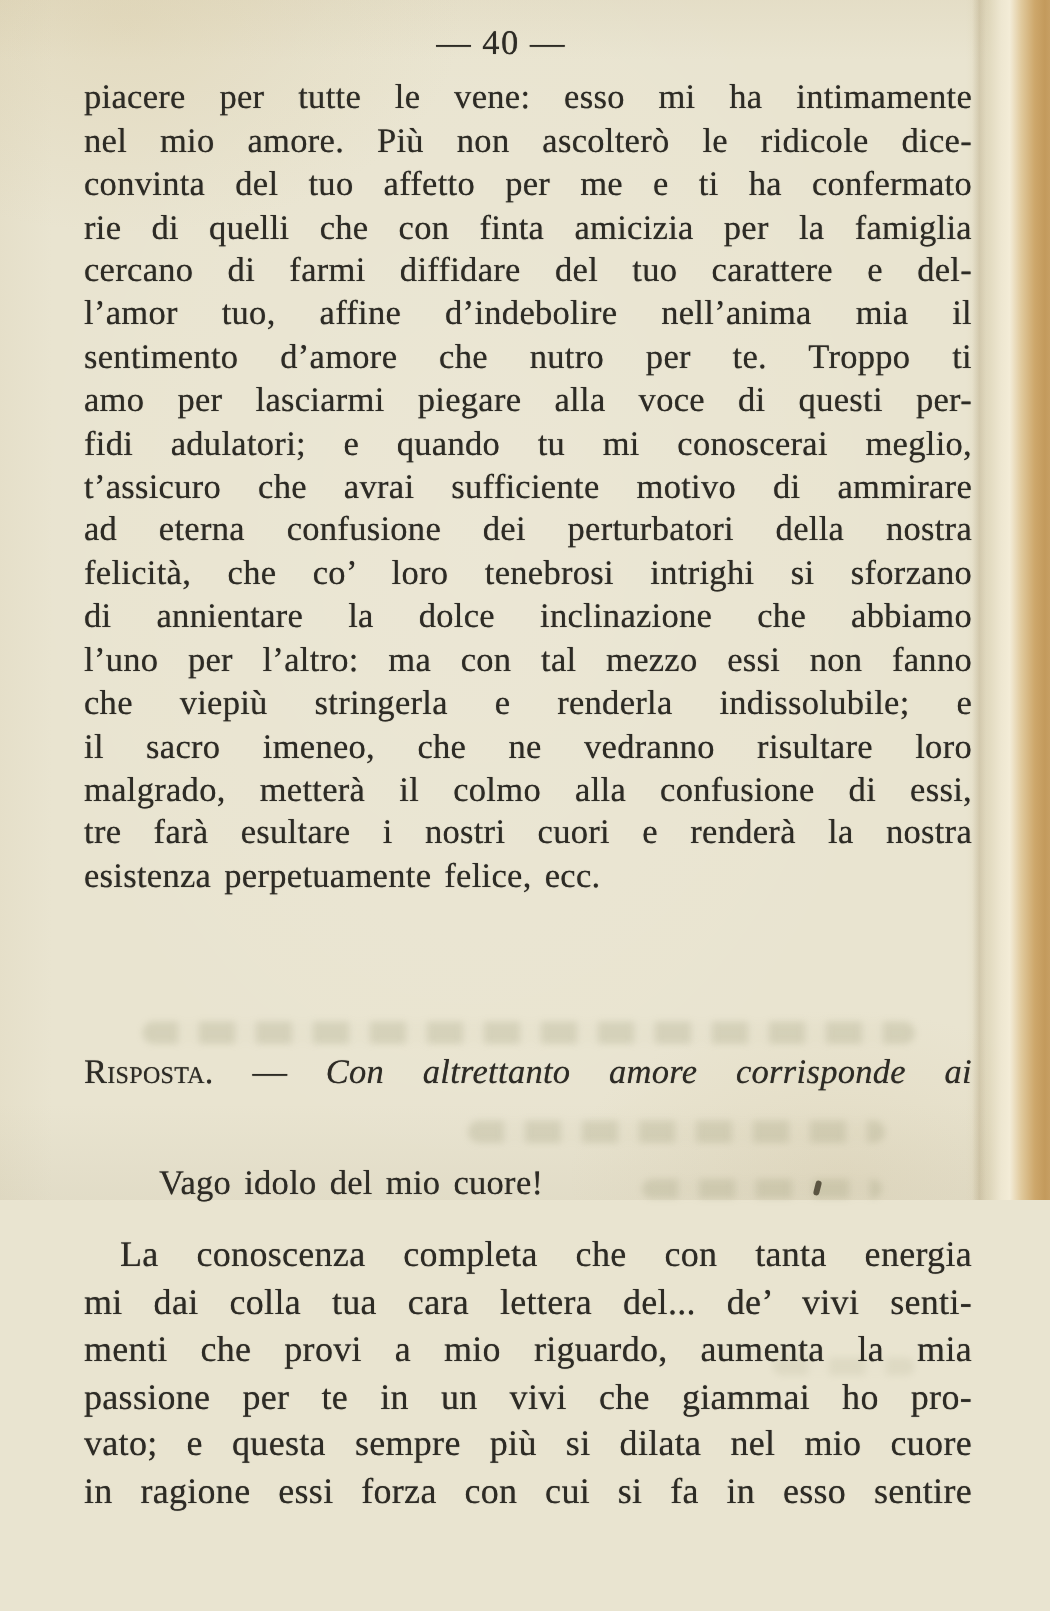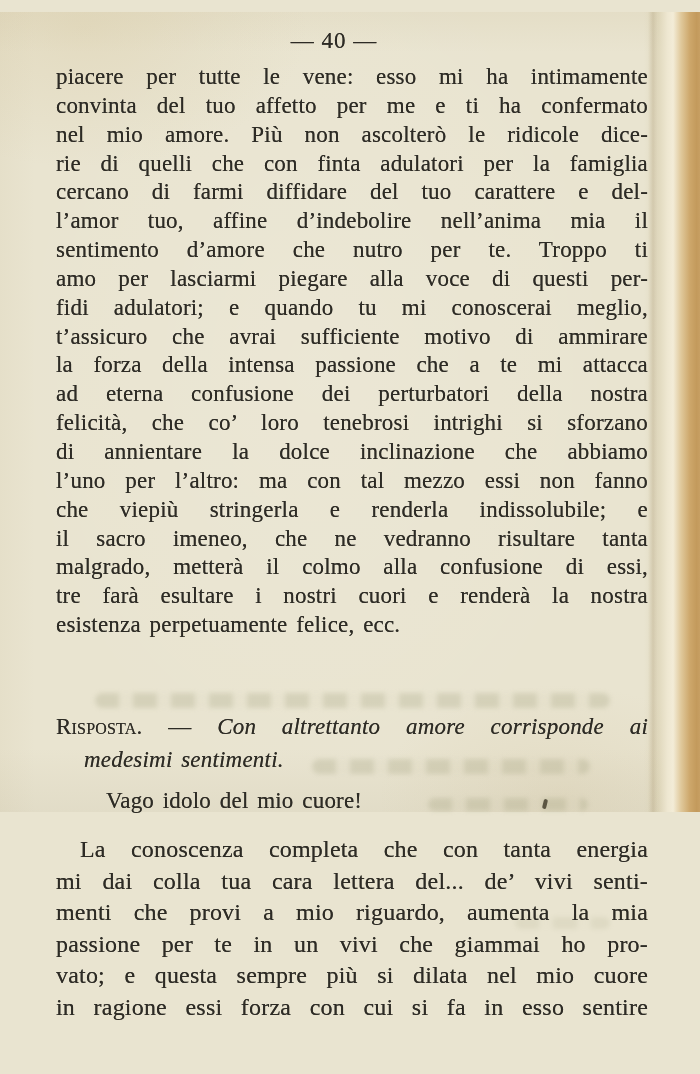--- a/index.html
+++ b/index.html
@@ -17,21 +17,20 @@
     background-color: #e9e4d0;
     background-image:
       radial-gradient(ellipse 320px 200px at 12% 2%, rgba(205,185,135,0.22), rgba(205,185,135,0) 70%),
       radial-gradient(ellipse 420px 600px at 45% 45%, rgba(255,255,255,0.10), rgba(255,255,255,0) 75%),
       radial-gradient(ellipse 260px 160px at 80% 98%, rgba(190,170,125,0.15), rgba(190,170,125,0) 70%),
       linear-gradient(to bottom, rgba(185,165,115,0.10), rgba(0,0,0,0) 5%),
       linear-gradient(to top, rgba(160,150,120,0.10), rgba(0,0,0,0) 8%),
       linear-gradient(to right, rgba(180,160,110,0.07), rgba(0,0,0,0) 5%);
     font-family: "Liberation Serif", "DejaVu Serif", serif;
     color: #2d2b25;
-    margin-top: 12px;
   }
   
   .edge {
     position: absolute;
     top: 0; bottom: 0; right: 0;
     width: 56px;
     background: linear-gradient(to right,
       rgba(233,228,208,0) 0%,
       rgba(214,203,168,0.45) 26%,
       #eee7d1 42%,
@@ -118,48 +117,46 @@
   <div class="ghost g1"></div>
   <div class="ghost g2"></div>
   <div class="ghost g3"></div>
   <div class="ghost g4"></div>
   <div class="speck"></div>
 
   <div class="pagenum">— 40 —</div>
 
   <div class="textblock par1">
       <div class="line">piacere per tutte le vene: esso mi ha intimamente</div>
+      <div class="line">nel mio amore. Più non ascolterò le ridicole dice-</div>
       <div class="line">convinta del tuo affetto per me e ti ha confermato</div>
-      <div class="line">nel mio amore. Più non ascolterò le ridicole dice-</div>
-      <div class="line">rie di quelli che con finta adulatori per la famiglia</div>
+      <div class="line">rie di quelli che con finta amicizia per la famiglia</div>
       <div class="line">cercano di farmi diffidare del tuo carattere e del-</div>
       <div class="line">l’amor tuo, affine d’indebolire nell’anima mia il</div>
       <div class="line">sentimento d’amore che nutro per te. Troppo ti</div>
       <div class="line">amo per lasciarmi piegare alla voce di questi per-</div>
       <div class="line">fidi adulatori; e quando tu mi conoscerai meglio,</div>
       <div class="line">t’assicuro che avrai sufficiente motivo di ammirare</div>
-      <div class="line">la forza della intensa passione che a te mi attacca</div>
       <div class="line">ad eterna confusione dei perturbatori della nostra</div>
       <div class="line">felicità, che co’ loro tenebrosi intrighi si sforzano</div>
       <div class="line">di annientare la dolce inclinazione che abbiamo</div>
       <div class="line">l’uno per l’altro: ma con tal mezzo essi non fanno</div>
       <div class="line">che viepiù stringerla e renderla indissolubile; e</div>
-      <div class="line">il sacro imeneo, che ne vedranno risultare tanta</div>
+      <div class="line">il sacro imeneo, che ne vedranno risultare loro</div>
       <div class="line">malgrado, metterà il colmo alla confusione di essi,</div>
       <div class="line">tre farà esultare i nostri cuori e renderà la nostra</div>
       <div class="line lastline">esistenza perpetuamente felice, ecc.</div>
     </div>
 
   <div class="textblock risposta">
     <div class="line rl1">
       <span class="sc">Risposta.</span>
       <span>—</span>
       <span class="it">Con altrettanto amore corrisponde ai</span>
     </div>
-    <div class="line rl2 it lastline">medesimi sentimenti.</div>
   </div>
 
   <div class="vago">Vago idolo del mio cuore!</div>
 
   <div class="textblock par2">
       <div class="line">La conoscenza completa che con tanta energia</div>
       <div class="line">mi dai colla tua cara lettera del... de’ vivi senti-</div>
       <div class="line">menti che provi a mio riguardo, aumenta la mia</div>
       <div class="line">passione per te in un vivi che giammai ho pro-</div>
       <div class="line">vato; e questa sempre più si dilata nel mio cuore</div>

